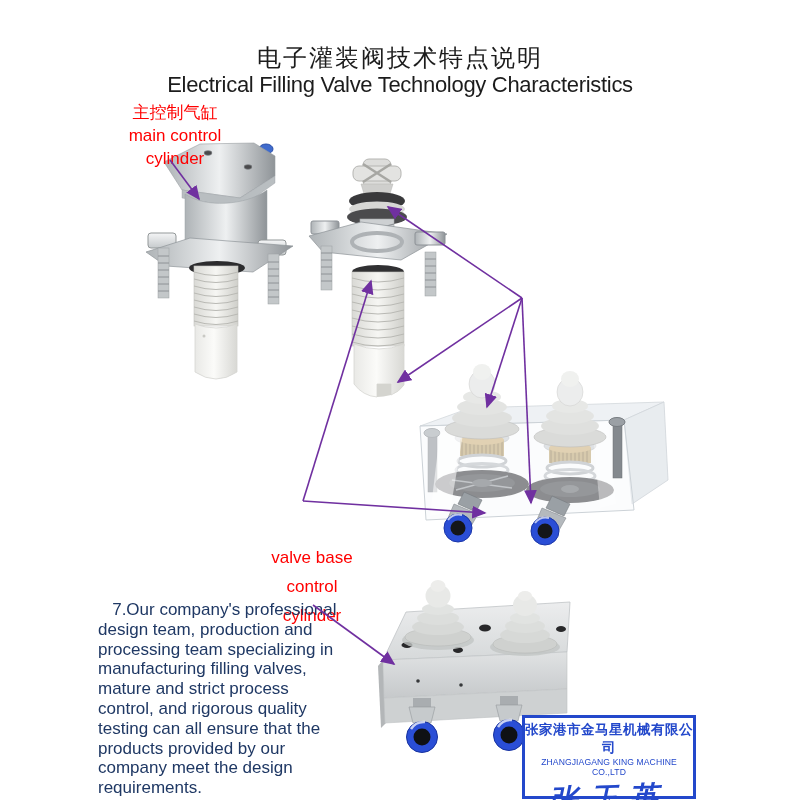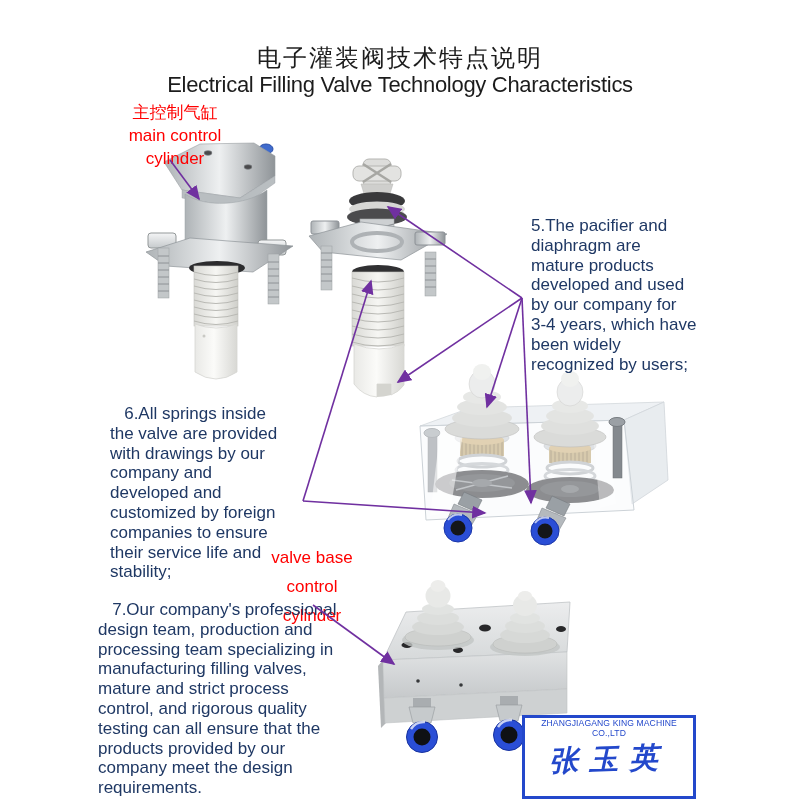--- a/index.html
+++ b/index.html
@@ -53,37 +53,20 @@
   <div class="abs title-cn">电子灌装阀技术特点说明</div>
   <div class="abs title-en">Electrical Filling Valve Technology Characteristics</div>
 
   <div class="abs rlabel rlabel1">主控制气缸
 main control
 cylinder</div>
   <div class="abs rlabel rlabel2">valve base
 control
 cylinder</div>
 
-  <div class="abs note note5">5.The pacifier and
-diaphragm are
-mature products
-developed and used
-by our company for
-3-4 years, which have
-been widely
-recognized by users;</div>
-  <div class="abs note note6">   6.All springs inside
-the valve are provided
-with drawings by our
-company and
-developed and
-customized by foreign
-companies to ensure
-their service life and
-stability;</div>
   <div class="abs note note7">   7.Our company's professional
 design team, production and
 processing team specializing in
 manufacturing filling valves,
 mature and strict process
 control, and rigorous quality
 testing can all ensure that the
 products provided by our
 company meet the design
 requirements.</div>
@@ -335,17 +318,18 @@
       <line x1="522" y1="298" x2="398" y2="382" marker-end="url(#ah)"></line>
       <line x1="522" y1="298" x2="487" y2="407" marker-end="url(#ah)"></line>
       <line x1="522" y1="298" x2="531" y2="503" marker-end="url(#ah)"></line>
       <line x1="303" y1="501" x2="371" y2="281" marker-end="url(#ah)"></line>
       <line x1="303" y1="501" x2="485" y2="513" marker-end="url(#ah)"></line>
       <line x1="313" y1="605" x2="394" y2="664" marker-end="url(#ah)"></line>
     </g>
   </svg>
 
   <div class="abs stamp">
+    <div class="stamp-cn">张家港市金马星机械有限公司</div>
     <div class="stamp-en">ZHANGJIAGANG KING MACHINE CO.,LTD</div>
     <div class="stamp-sig">张玉英</div>
   </div>
 
 </div>
 
 </body></html>

